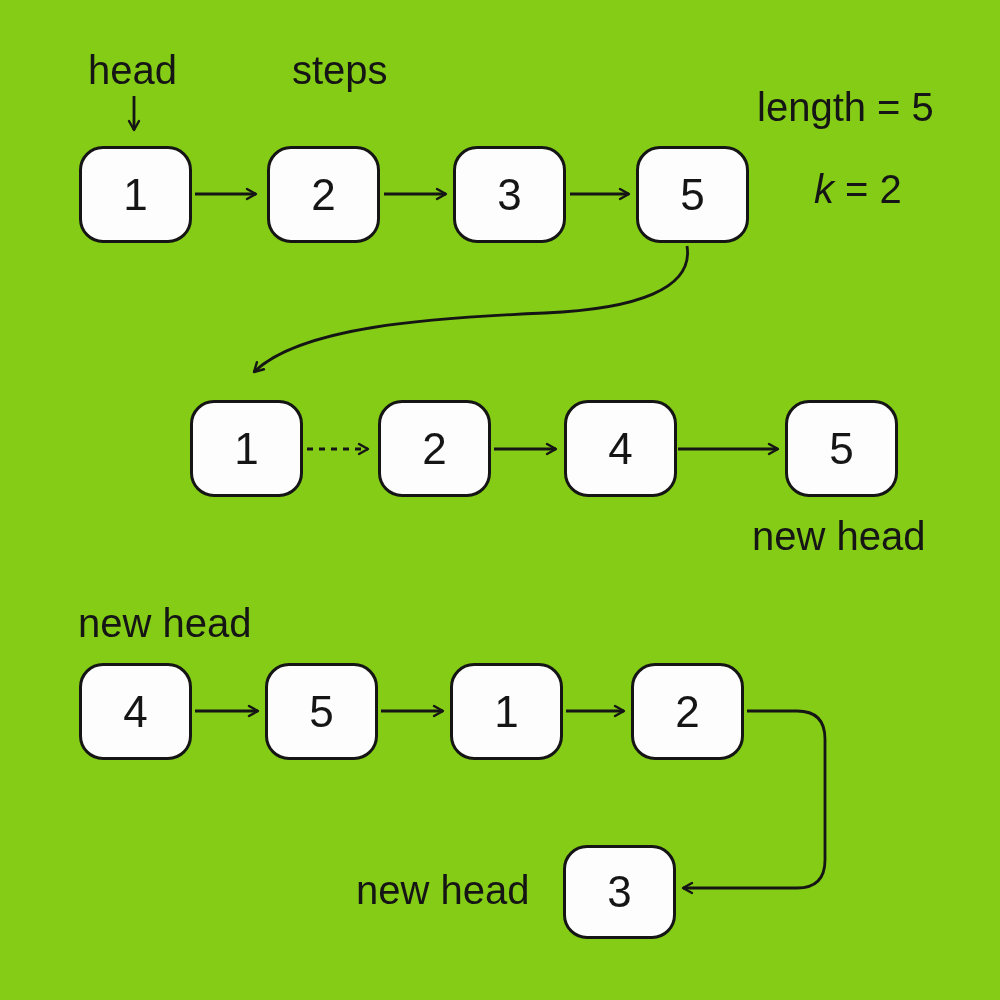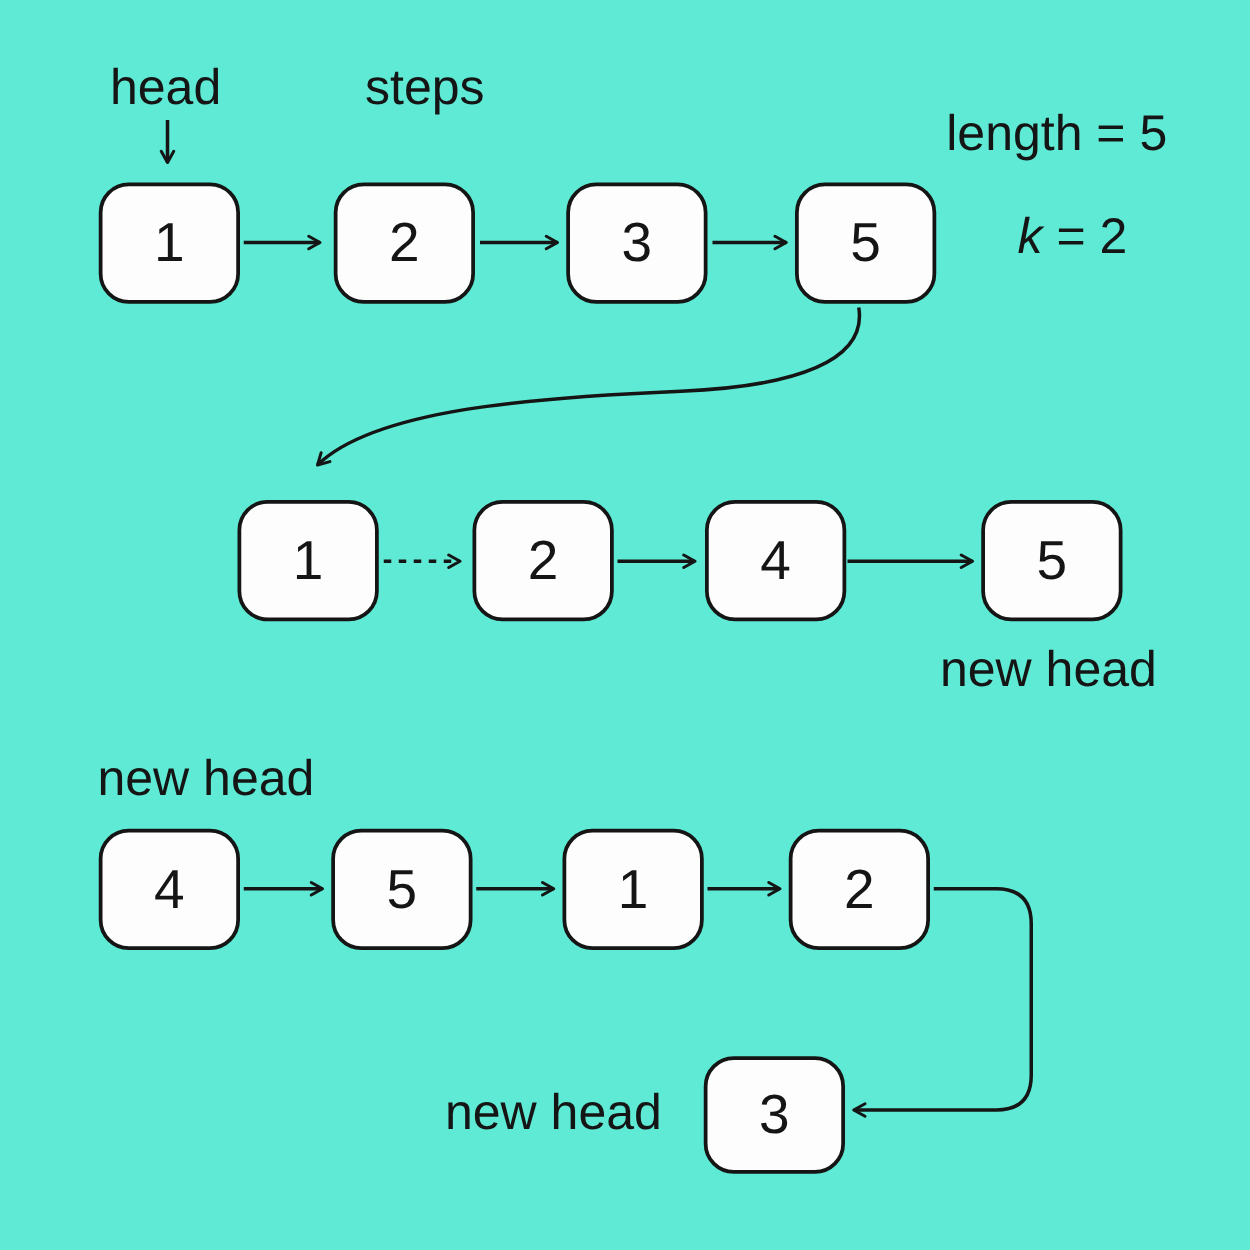--- a/index.html
+++ b/index.html
@@ -5,21 +5,21 @@
   html, body {
     margin: 0;
     padding: 0;
     background: #e8e8e8;
     font-family: "Liberation Sans", "DejaVu Sans", sans-serif;
   }
   #canvas {
     position: relative;
     width: 1000px;
     height: 1000px;
-    background: #5eead4;
+    background: #84cc16;
     overflow: hidden;
     color: #151515;
   }
   .overlay {
     position: absolute;
     left: 0; top: 0;
     width: 1000px; height: 1000px;
     pointer-events: none;
   }
   .node {

